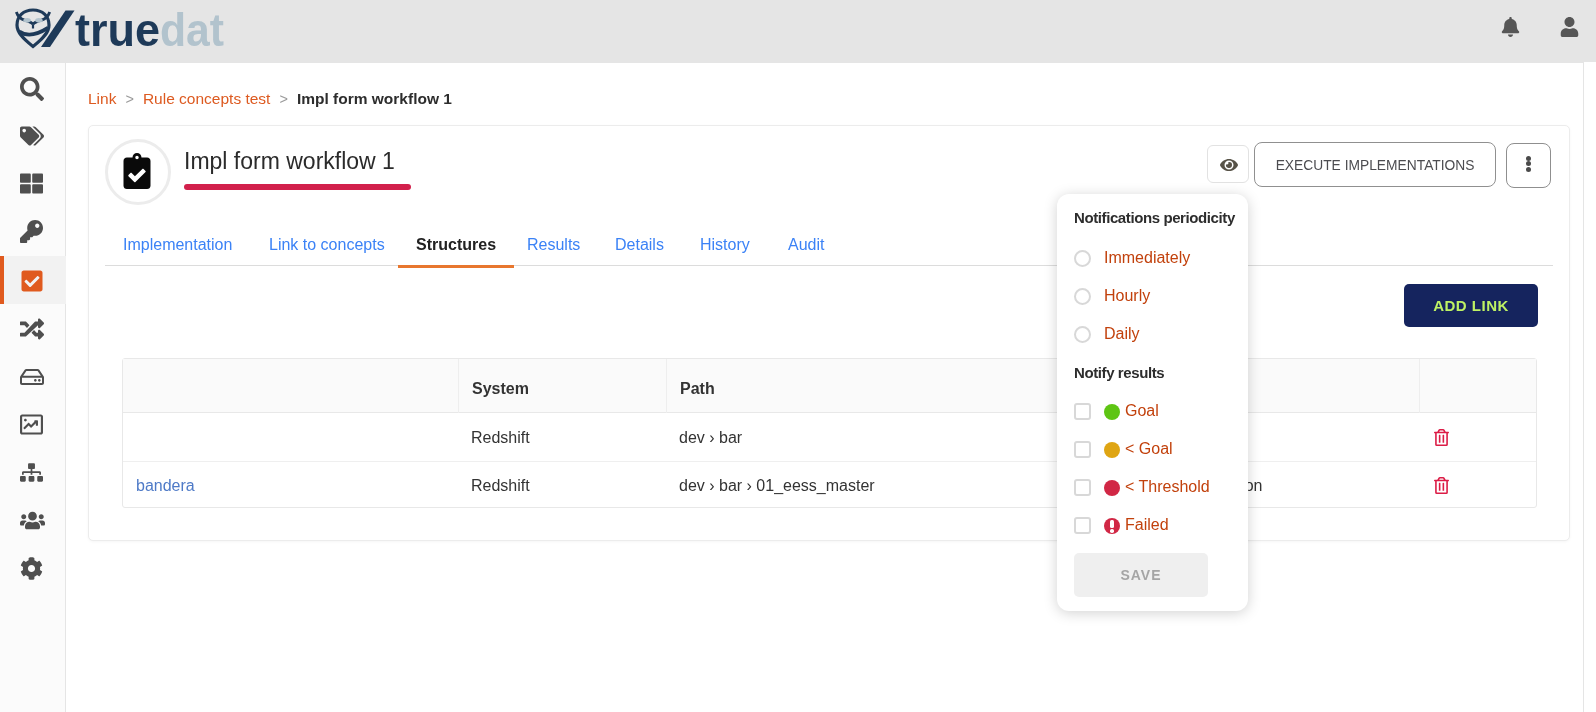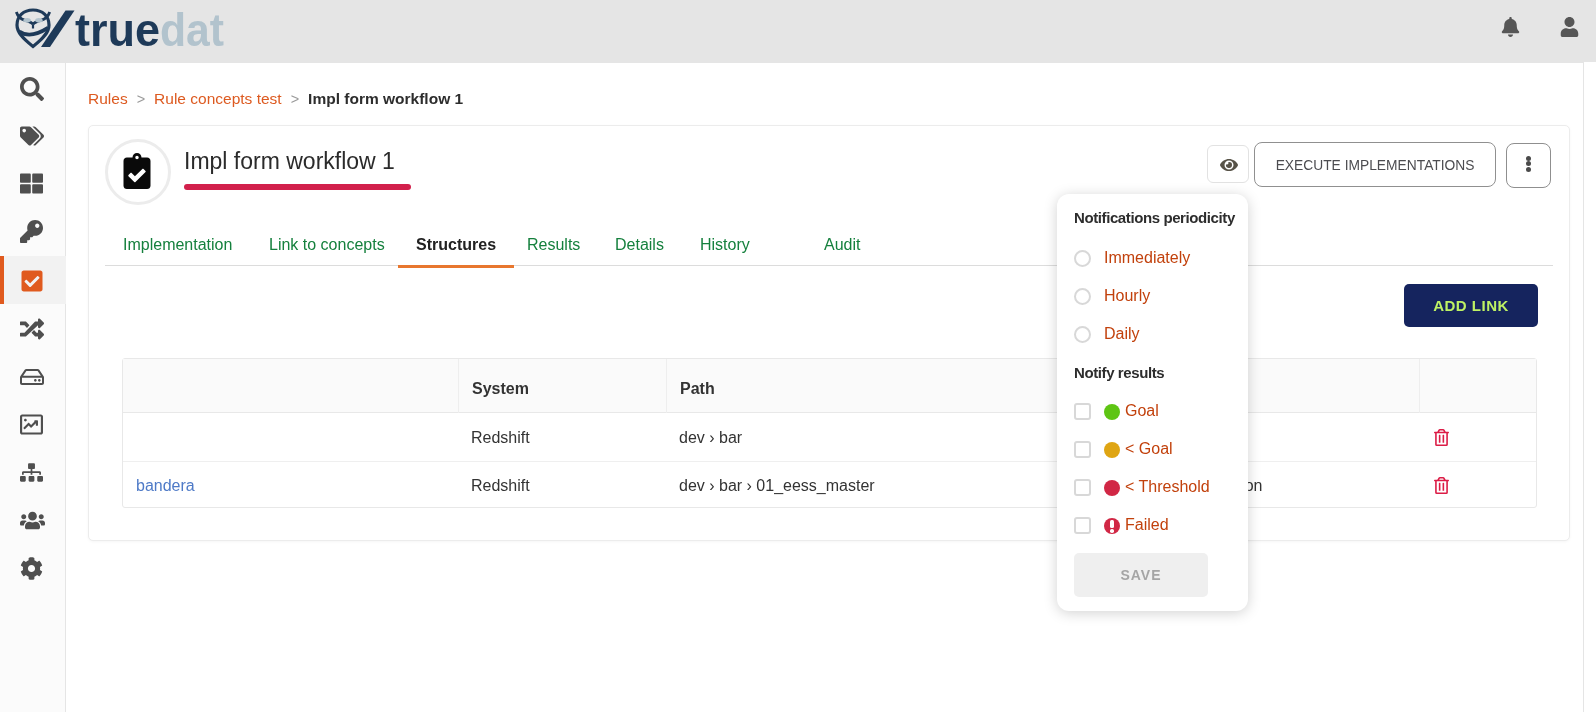--- a/index.html
+++ b/index.html
@@ -27,21 +27,21 @@
 #breadcrumb b { color:#2d2d2d; font-weight:bold; }
 
 
 #card { position:absolute; left:88px; top:125px; width:1482px; height:416px; background:#fff; border:1px solid #ececec; border-radius:5px; box-shadow:0 1px 3px rgba(0,0,0,0.04); z-index:1; }
 #circ { position:absolute; left:16px; top:13px; width:66px; height:66px; border:3.5px solid #ececec; border-radius:50%; background:#fff; }
 #title { position:absolute; left:95px; top:22px; font-size:23px; color:#2b2b2b; }
 #redbar { position:absolute; left:95px; top:58px; width:227px; height:6px; background:#d2204c; border-radius:3px; }
 
 
 #tabs { position:absolute; left:16px; top:103px; width:1448px; height:37px; border-bottom:1px solid #dcdcdc; }
-.tab { position:absolute; top:7px; height:30px; font-size:16px; color:#15803d; }
+.tab { position:absolute; top:7px; height:30px; font-size:16px; color:#3b82f6; }
 .tab.on { font-weight:bold; color:#222; }
 .tab.on:after { content:""; position:absolute; left:-18px; right:-18px; bottom:-2px; height:3px; background:#e8772e; }
 
 
 .btn { position:absolute; background:#fff; border:1px solid #e2e2e2; border-radius:6px; }
 #btn-eye { left:1118px; top:19px; width:42px; height:38px; }
 #btn-eye svg { position:absolute; left:10px; top:11px; }
 #btn-exec { left:1165px; top:16px; width:242px; height:45px; border-color:#909090; border-radius:8px; color:#4a4a4a; font-size:15px; font-weight:normal; letter-spacing:0px; color:#4c4c50; text-align:center; line-height:43px; }
 #btn-kebab { left:1417px; top:17px; width:45px; height:45px; border-color:#8f8f8f; border-radius:8px; }
 .kdot { position:absolute; left:19px; width:5px; height:5px; border-radius:50%; background:#4a4a4a; }
@@ -158,39 +158,39 @@
         <path d="M96 224c35.3 0 64-28.7 64-64s-28.7-64-64-64-64 28.7-64 64 28.7 64 64 64zm448 0c35.3 0 64-28.7 64-64s-28.7-64-64-64-64 28.7-64 64 28.7 64 64 64zm32 32h-64c-17.6 0-33.5 7.1-45.1 18.6 40.3 22.1 68.9 62 75.1 109.4h66c17.7 0 32-14.3 32-32v-32c0-35.3-28.7-64-64-64zm-256 0c61.9 0 112-50.1 112-112S381.9 32 320 32 208 82.1 208 144s50.1 112 112 112zm76.8 32h-8.3c-20.8 10-43.9 16-68.5 16s-47.6-6-68.5-16h-8.3C179.6 288 128 339.6 128 403.2V432c0 26.5 21.5 48 48 48h288c26.5 0 48-21.5 48-48v-28.8c0-63.6-51.6-115.2-115.2-115.2zm-223.7-13.4C161.5 263.1 145.6 256 128 256H64c-35.3 0-64 28.7-64 64v32c0 17.7 14.3 32 32 32h65.9c6.3-47.4 34.9-87.3 75.2-109.4z"></path>
       </svg>
   </div>
   <div class="side-item" style="top:482px;">
     <svg width="23" height="23" viewBox="0 0 512 512" fill="#4f4f4f">
         <path d="M487.4 315.7l-42.6-24.6c4.3-23.2 4.3-47 0-70.2l42.6-24.6c4.9-2.8 7.1-8.6 5.5-14-11.1-35.6-30-67.8-54.7-94.6-3.8-4.1-10-5.1-14.8-2.3L380.8 110c-17.9-15.4-38.5-27.3-60.8-35.1V25.8c0-5.6-3.9-10.5-9.4-11.7-36.7-8.2-74.3-7.8-109.2 0-5.5 1.2-9.4 6.1-9.4 11.7V75c-22.2 7.9-42.8 19.8-60.8 35.1L88.7 85.5c-4.9-2.8-11-1.9-14.8 2.3-24.7 26.7-43.6 58.9-54.7 94.6-1.7 5.4.6 11.2 5.5 14L67.3 221c-4.3 23.2-4.3 47 0 70.2l-42.6 24.6c-4.9 2.8-7.1 8.6-5.5 14 11.1 35.6 30 67.8 54.7 94.6 3.8 4.1 10 5.1 14.8 2.3l42.6-24.6c17.9 15.4 38.5 27.3 60.8 35.1v49.2c0 5.6 3.9 10.5 9.4 11.7 36.7 8.2 74.3 7.8 109.2 0 5.5-1.2 9.4-6.1 9.4-11.7v-49.2c22.2-7.9 42.8-19.8 60.8-35.1l42.6 24.6c4.9 2.8 11 1.9 14.8-2.3 24.7-26.7 43.6-58.9 54.7-94.6 1.5-5.5-.7-11.3-5.6-14.1zM256 336c-44.1 0-80-35.9-80-80s35.9-80 80-80 80 35.9 80 80-35.9 80-80 80z"></path>
       </svg>
   </div>
 </div>
 
-<div id="breadcrumb"><a>Rules</a><span class="sep">&gt;</span><a>Rule concepts test</a><span class="sep">&gt;</span><b>Impl form workflow 1</b></div>
+<div id="breadcrumb"><a>Link</a><span class="sep">&gt;</span><a>Rule concepts test</a><span class="sep">&gt;</span><b>Impl form workflow 1</b></div>
 
 <div id="card">
   <div id="circ">
     <svg width="30" height="36" viewBox="0 0 384 512" fill="#0a0a0a" style="position:absolute;left:14px;top:11px;">
       <path d="M336 64h-80c0-35.3-28.7-64-64-64s-64 28.7-64 64H48C21.5 64 0 85.5 0 112v352c0 26.5 21.5 48 48 48h288c26.5 0 48-21.5 48-48V112c0-26.5-21.5-48-48-48zM192 40c13.3 0 24 10.7 24 24s-10.7 24-24 24-24-10.7-24-24 10.7-24 24-24zm121.2 231.8l-143 141.8c-4.7 4.7-12.3 4.6-17-.1l-82.6-83.3c-4.7-4.7-4.6-12.3.1-17L99.1 285c4.7-4.7 12.3-4.6 17 .1l46 46.4 106-105.2c4.7-4.7 12.3-4.6 17 .1l28.2 28.4c4.7 4.8 4.6 12.3-.1 17z"></path>
     </svg>
   </div>
   <div id="title">Impl form workflow 1</div>
   <div id="redbar"></div>
 
   <div id="tabs">
     <div class="tab" style="left:18px;">Implementation</div>
     <div class="tab" style="left:164px;">Link to concepts</div>
     <div class="tab on" style="left:311px;">Structures</div>
     <div class="tab" style="left:422px;">Results</div>
     <div class="tab" style="left:510px;">Details</div>
     <div class="tab" style="left:595px;">History</div>
-    <div class="tab" style="left:683px;margin-left:36px;">Audit</div>
+    <div class="tab" style="left:683px;">Audit</div>
   </div>
 
   <div class="btn" id="btn-eye">
     <svg width="22" height="16" viewBox="0 0 576 512" fill="#575247">
         <path d="M572.52 241.4C518.29 135.59 410.93 64 288 64S57.68 135.64 3.48 241.41a32.35 32.35 0 0 0 0 29.19C57.71 376.41 165.07 448 288 448s230.32-71.64 284.52-177.41a32.35 32.35 0 0 0 0-29.19zM288 400a144 144 0 1 1 144-144 143.93 143.93 0 0 1-144 144zm0-240a95.31 95.31 0 0 0-25.31 3.79 47.85 47.85 0 0 1-66.9 66.9A95.78 95.78 0 1 0 288 160z"></path>
       </svg>
   </div>
   <div class="btn" id="btn-exec"><span style="display:inline-block;transform:scaleX(0.92);transform-origin:center;">EXECUTE IMPLEMENTATIONS</span></div>
   <div class="btn" id="btn-kebab">
     <div class="kdot" style="top:11.6px;"></div>

